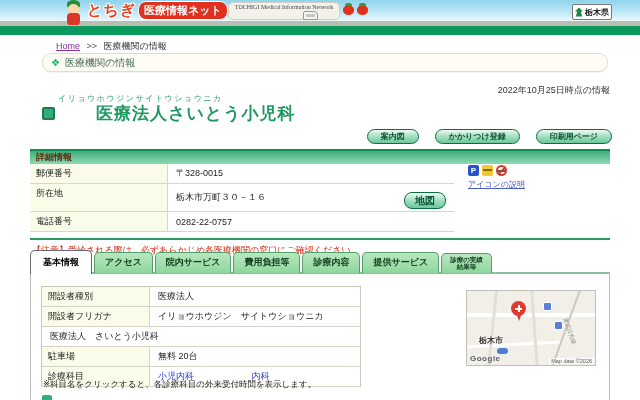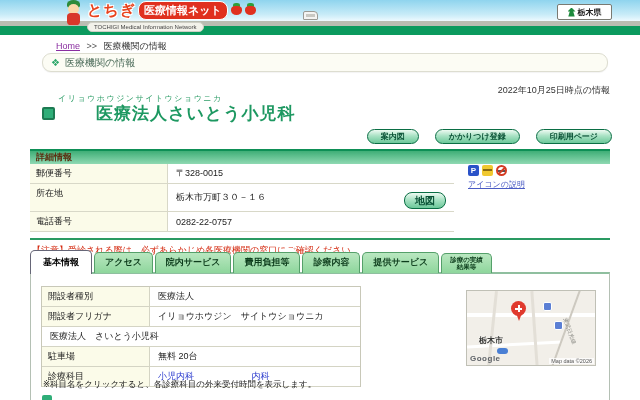--- a/index.html
+++ b/index.html
@@ -12,35 +12,35 @@
   
   .banner { position:absolute; left:0; top:0; width:640px; height:35px; }
   .sky   { height:21px; background:linear-gradient(180deg,#8fd4ee 0%,#c9ecf8 70%,#eefaff 100%); }
   .bgray { height:5px;  background:#b9bdb2; }
   .bgreen{ height:9px;  background:#0b9a5e; }
   .logo-row { position:absolute; left:64px; top:0; display:flex; align-items:flex-start; }
   .mascot { position:relative; width:20px; height:28px; margin-right:3px; }
   .mascot .hair { position:absolute; left:3px; top:0; width:13px; height:8px; background:#2e8b3a; border-radius:50% 50% 30% 30%; }
   .mascot .face { position:absolute; left:4px; top:4px; width:11px; height:10px; background:#fcd9a8; border-radius:50%; }
   .mascot .body { position:absolute; left:3px; top:13px; width:13px; height:12px; background:#d8372a; border-radius:30%; }
-  .logo-col { display:flex; flex-direction:column; }
+  .logo-col { display:flex; flex-direction:row;font-family:Liberation Serif, serif; }
   .logo-line { display:flex; align-items:center; height:20px; }
   .logo-t1 { font-size:15px; font-weight:bold; color:#e8431d; letter-spacing:1px;
     text-shadow:-1px -1px 0 #fff,1px -1px 0 #fff,-1px 1px 0 #fff,1px 1px 0 #fff; }
   .logo-t2 { font-size:11px; font-weight:bold; color:#fff; background:#e0301e; border-radius:8px;
     padding:1px 5px; margin-left:2px; border:1px solid #fff; white-space:nowrap; }
   .logo-sub { margin-top:2px; font-size:6px; color:#444; background:#f2f2ea; border-radius:5px;
     padding:1px 6px; border:1px solid #cfcfc5; white-space:nowrap; width:max-content; }
   .berry { position:relative; width:11px; height:12px; margin:3px 0 0 3px; }
   .berry .leaf { position:absolute; left:2px; top:0; width:7px; height:4px; background:#2e9e3a; border-radius:40% 40% 10% 10%; }
   .berry .fruit{ position:absolute; left:0; top:3px; width:11px; height:9px; background:#e0301e; border-radius:45% 45% 55% 55%; }
   .ambulance { position:absolute; left:303px; top:11px; width:15px; height:9px; background:#f4f4f2;
     border:1px solid #9a9a94; border-radius:2px 4px 1px 1px; }
   .ambulance:after { content:""; position:absolute; left:2px; top:2px; width:9px; height:3px; background:#c8c8c2; }
-  .pref-logo { position:absolute; right:28px; top:4px; width:55px; height:16px; background:#fff;
+  .pref-logo { position:absolute; right:28px; top:4px; width:40px; height:16px; background:#fff;
     border:1px solid #7a7a72; border-radius:2px; display:flex; align-items:center; justify-content:center; gap:2px; }
   .pref-mark { width:8px; height:9px; background:#1c8a3c; clip-path:polygon(50% 0,100% 45%,72% 45%,90% 100%,10% 100%,28% 45%,0 45%); }
   .pref-text { font-size:8px; font-weight:bold; color:#222; }
   
   .breadcrumb { position:absolute; left:56px; top:40px; font-size:9px; color:#333; }
   .bc-home { color:#8a2ea0; text-decoration:underline; cursor:pointer; }
   .bc-sep { margin:0 4px; color:#555; }
   
   .section-box { position:absolute; left:42px; top:53px; width:566px; height:19px;
     background:#fcfcf4; border:1px solid #ddddd0; border-radius:9px;

